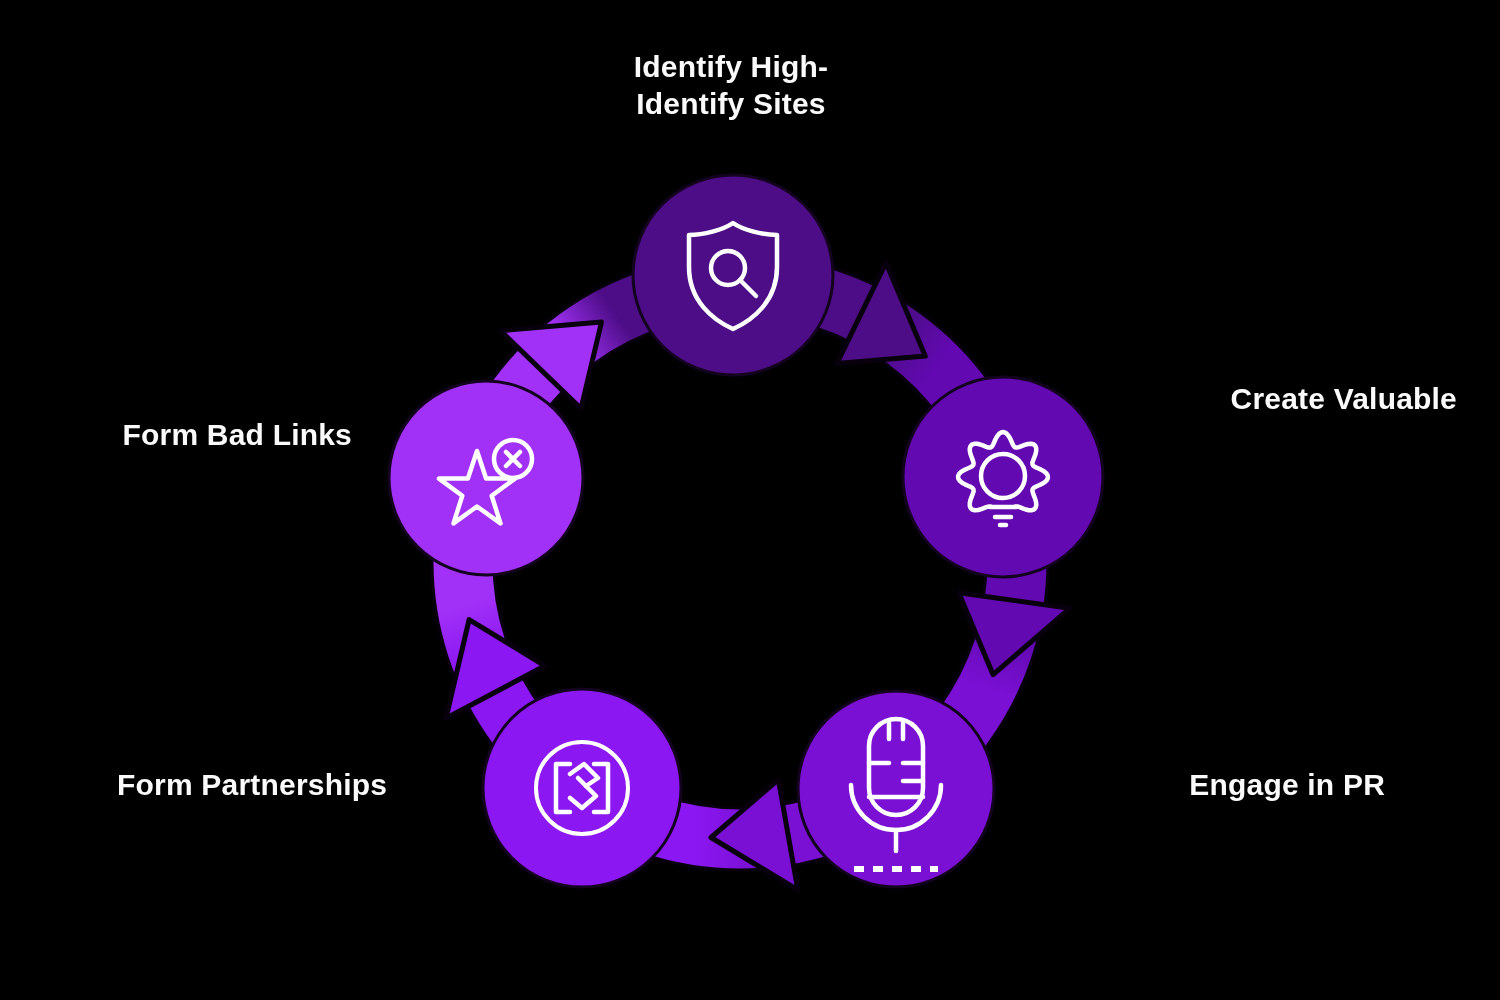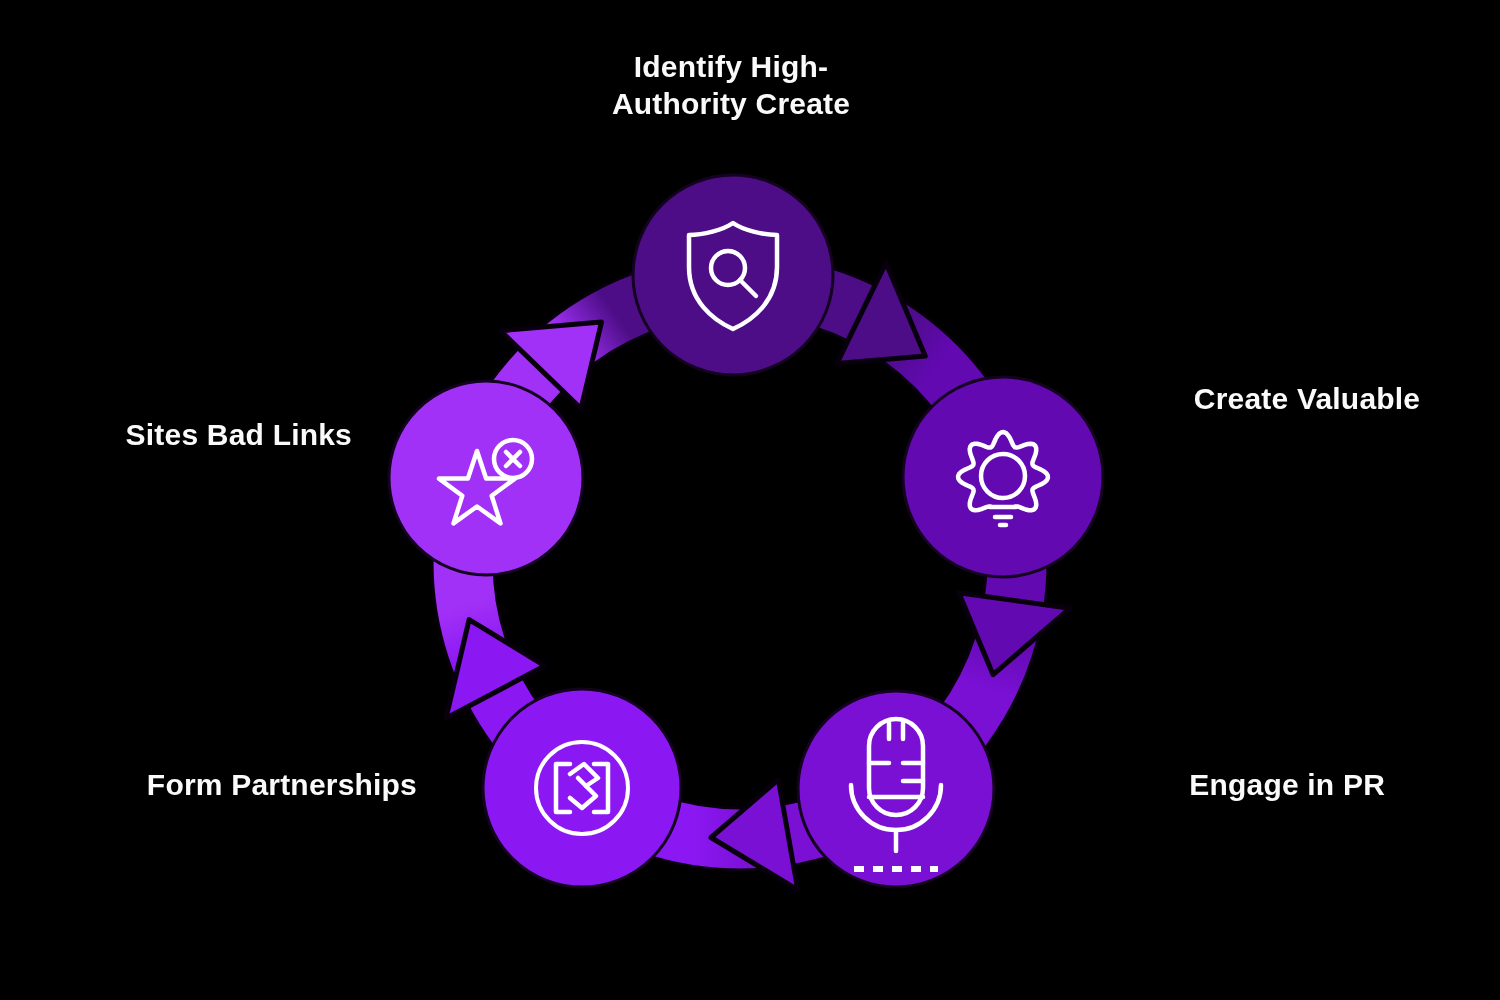--- a/index.html
+++ b/index.html
@@ -107,28 +107,28 @@
       <g transform="translate(486 478)" stroke="#ffffff" stroke-width="4.5" fill="none" stroke-linecap="round" stroke-linejoin="round">
         <polygon points="-9.0,-27.0 0.1,0.5 29.0,0.6 5.7,17.8 14.5,45.4 -9.0,28.5 -32.5,45.4 -23.7,17.8 -47.0,0.6 -18.1,0.5"></polygon>
         <circle cx="27" cy="-19" r="19" fill="#a231f7"></circle>
         <line x1="20" y1="-26" x2="34" y2="-12"></line>
         <line x1="34" y1="-26" x2="20" y2="-12"></line>
       </g>
     </svg>
   <div id="labels-root">
       <div class="node-label" style="left: 531px; top: 48px; width: 400px; text-align: center; color: rgb(250, 250, 250);">
         <div>Identify High-</div>
-        <div>Authority Create</div>
+        <div>Identify Sites</div>
       </div>
-      <div class="node-label" style="left: 1157px; top: 380px; width: 300px; text-align: center; color: rgb(250, 250, 250);">
+      <div class="node-label" style="left: 1157px; top: 380px; width: 300px; text-align: right; color: rgb(250, 250, 250);">
         <div>Create Valuable</div>
       </div>
       <div class="node-label" style="left: 1065px; top: 766px; width: 320px; text-align: right; color: rgb(250, 250, 250);">
         <div>Engage in PR</div>
       </div>
-      <div class="node-label" style="left: 117px; top: 766px; width: 300px; text-align: right; color: rgb(250, 250, 250);">
+      <div class="node-label" style="left: 117px; top: 766px; width: 300px; text-align: left; color: rgb(250, 250, 250);">
         <div>Form Partnerships</div>
       </div>
       <div class="node-label" style="left: 52px; top: 416px; width: 300px; text-align: right; color: rgb(250, 250, 250);">
-        <div>Sites Bad Links</div>
+        <div>Form Bad Links</div>
       </div>
     </div>
 </div>
 
 </body></html>

